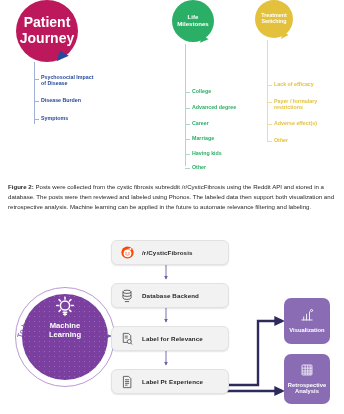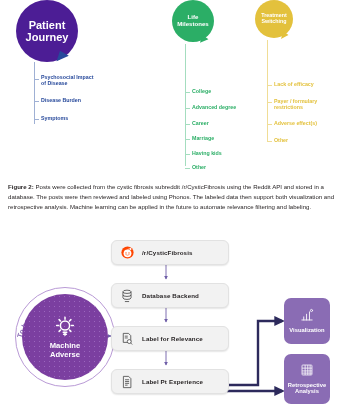--- a/index.html
+++ b/index.html
@@ -44,35 +44,35 @@
         color:#ffffff;font-size:5.8px;font-weight:bold;text-align:center;line-height:1.2;}
   .pbox .picon{margin-bottom:3px;opacity:.92;}
 
   .mlwrap{position:absolute;left:13px;top:52px;width:104px;height:104px;}
   .mlring{position:absolute;left:2px;top:2px;width:98px;height:98px;
           border:1px solid #b99ad6;border-radius:50%;}
   .mlcircle{position:absolute;left:9px;top:9px;width:86px;height:86px;border-radius:50%;
             background:#7b3fa0;
             background-image:radial-gradient(#9a66bd 0.7px, transparent 0.8px);
             background-size:5px 5px;
-            display:flex;flex-direction:column;align-items:center;justify-content:center;}
+            display:flex;flex-direction:column;align-items:center;justify-content:flex-start;}
   .mlcircle .mltext{color:#ffffff;font-size:7.6px;font-weight:bold;text-align:center;line-height:1.15;margin-top:2px;}
   .tbd{position:absolute;left:0;top:0;width:104px;height:104px;}
   .tbd text{font-size:7.2px;font-weight:bold;fill:#8a6cb4;font-family:"Liberation Sans",sans-serif;}
   svg.arrows{position:absolute;left:0;top:0;width:344px;height:181px;overflow:visible;}
 </style>
 </head>
 <body>
 
 <div class="page">
 
   <div class="balloons">
 
     <div class="bcol" style="left:16px;">
-      <div class="balloon" style="width:62px;height:62px;background:#4c1d95;font-size:11px;">
+      <div class="balloon" style="width:62px;height:62px;background:#be185d;font-size:14px;">
         <span class="btxt">Patient Journey</span>
       </div>
       <div class="tail" style="left:42px;top:52px;border-left:10px solid #27499B;border-bottom:9px solid transparent;border-top:2px solid transparent;transform:rotate(18deg);"></div>
       <div class="stem" style="left:18px;top:62px;height:62px;background:#9fb0d4;"></div>
       <div class="dash" style="left:18px;top:79px;background:#9fb0d4;"></div>
       <div class="item" style="left:25px;top:74px;width:58px;font-size:5.3px;color:#27499B;">Psychosocial Impact of Disease</div>
       <div class="dash" style="left:18px;top:101px;background:#9fb0d4;"></div>
       <div class="item" style="left:25px;top:97px;width:60px;font-size:5.3px;color:#27499B;">Disease Burden</div>
       <div class="dash" style="left:18px;top:119px;background:#9fb0d4;"></div>
       <div class="item" style="left:25px;top:115px;width:60px;font-size:5.3px;color:#27499B;">Symptoms</div>
@@ -155,21 +155,21 @@
           <g fill="none" stroke="#ffffff" stroke-width="1.5" stroke-linecap="round" stroke-linejoin="round">
             <path d="M13 3.2 v2 M13 19 v2.2 M4.6 11.5 h2 M19.4 11.5 h2
                      M7.1 5.6 l1.4 1.4 M17.5 16 l1.4 1.4
                      M18.9 5.6 l-1.4 1.4 M8.5 16 l-1.4 1.4"></path>
             <circle cx="13" cy="11.5" r="4.6"></circle>
             <path d="M11.2 18.3 h3.6 M11.6 20.2 h2.8"></path>
           </g>
         </svg>
         <div class="mltext">
           <span>Machine</span><br>
-          <span>Adverse</span>
+          <span>Learning</span>
         </div>
       </div>
     </div>
 
     <div class="fbox" style="left:111px;top:7px;width:116px;height:23px;">
       <span class="ficon">
         <svg width="13" height="13" viewBox="0 0 20 20">
           <circle cx="10" cy="10" r="9.4" fill="#FF4500"></circle>
           <circle cx="10" cy="11.3" r="6" fill="#ffffff"></circle>
           <circle cx="7.7" cy="10.6" r="1.05" fill="#FF4500"></circle>

